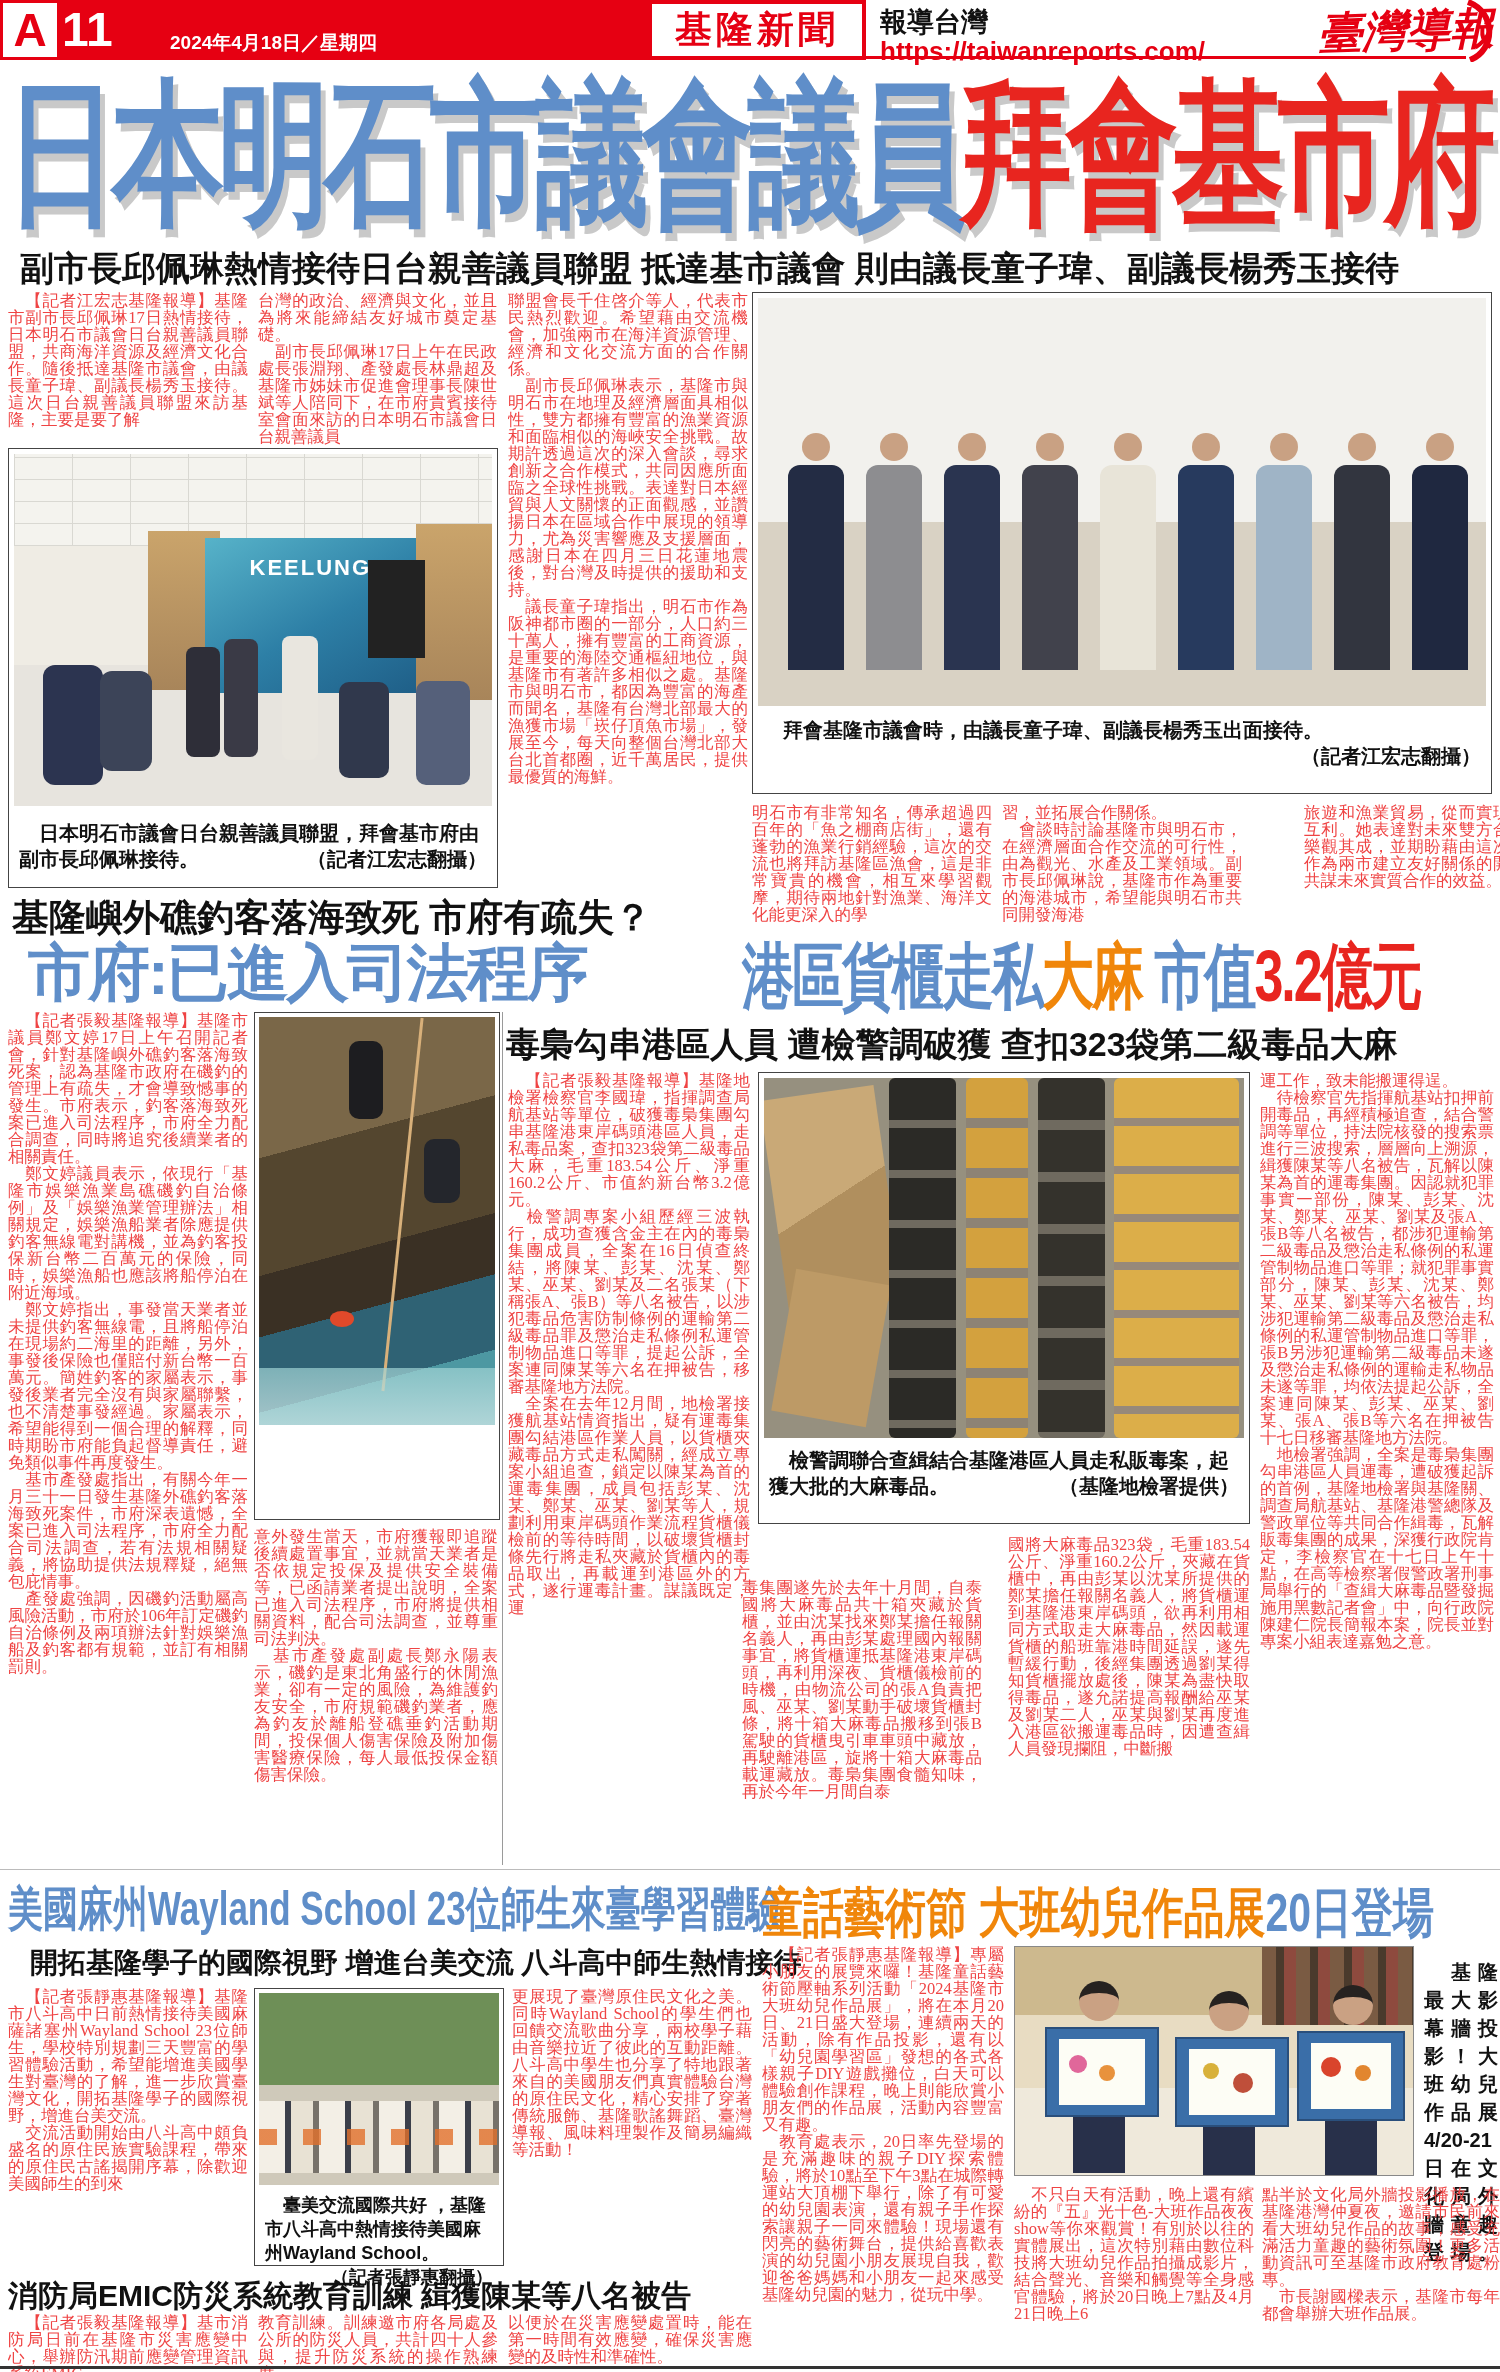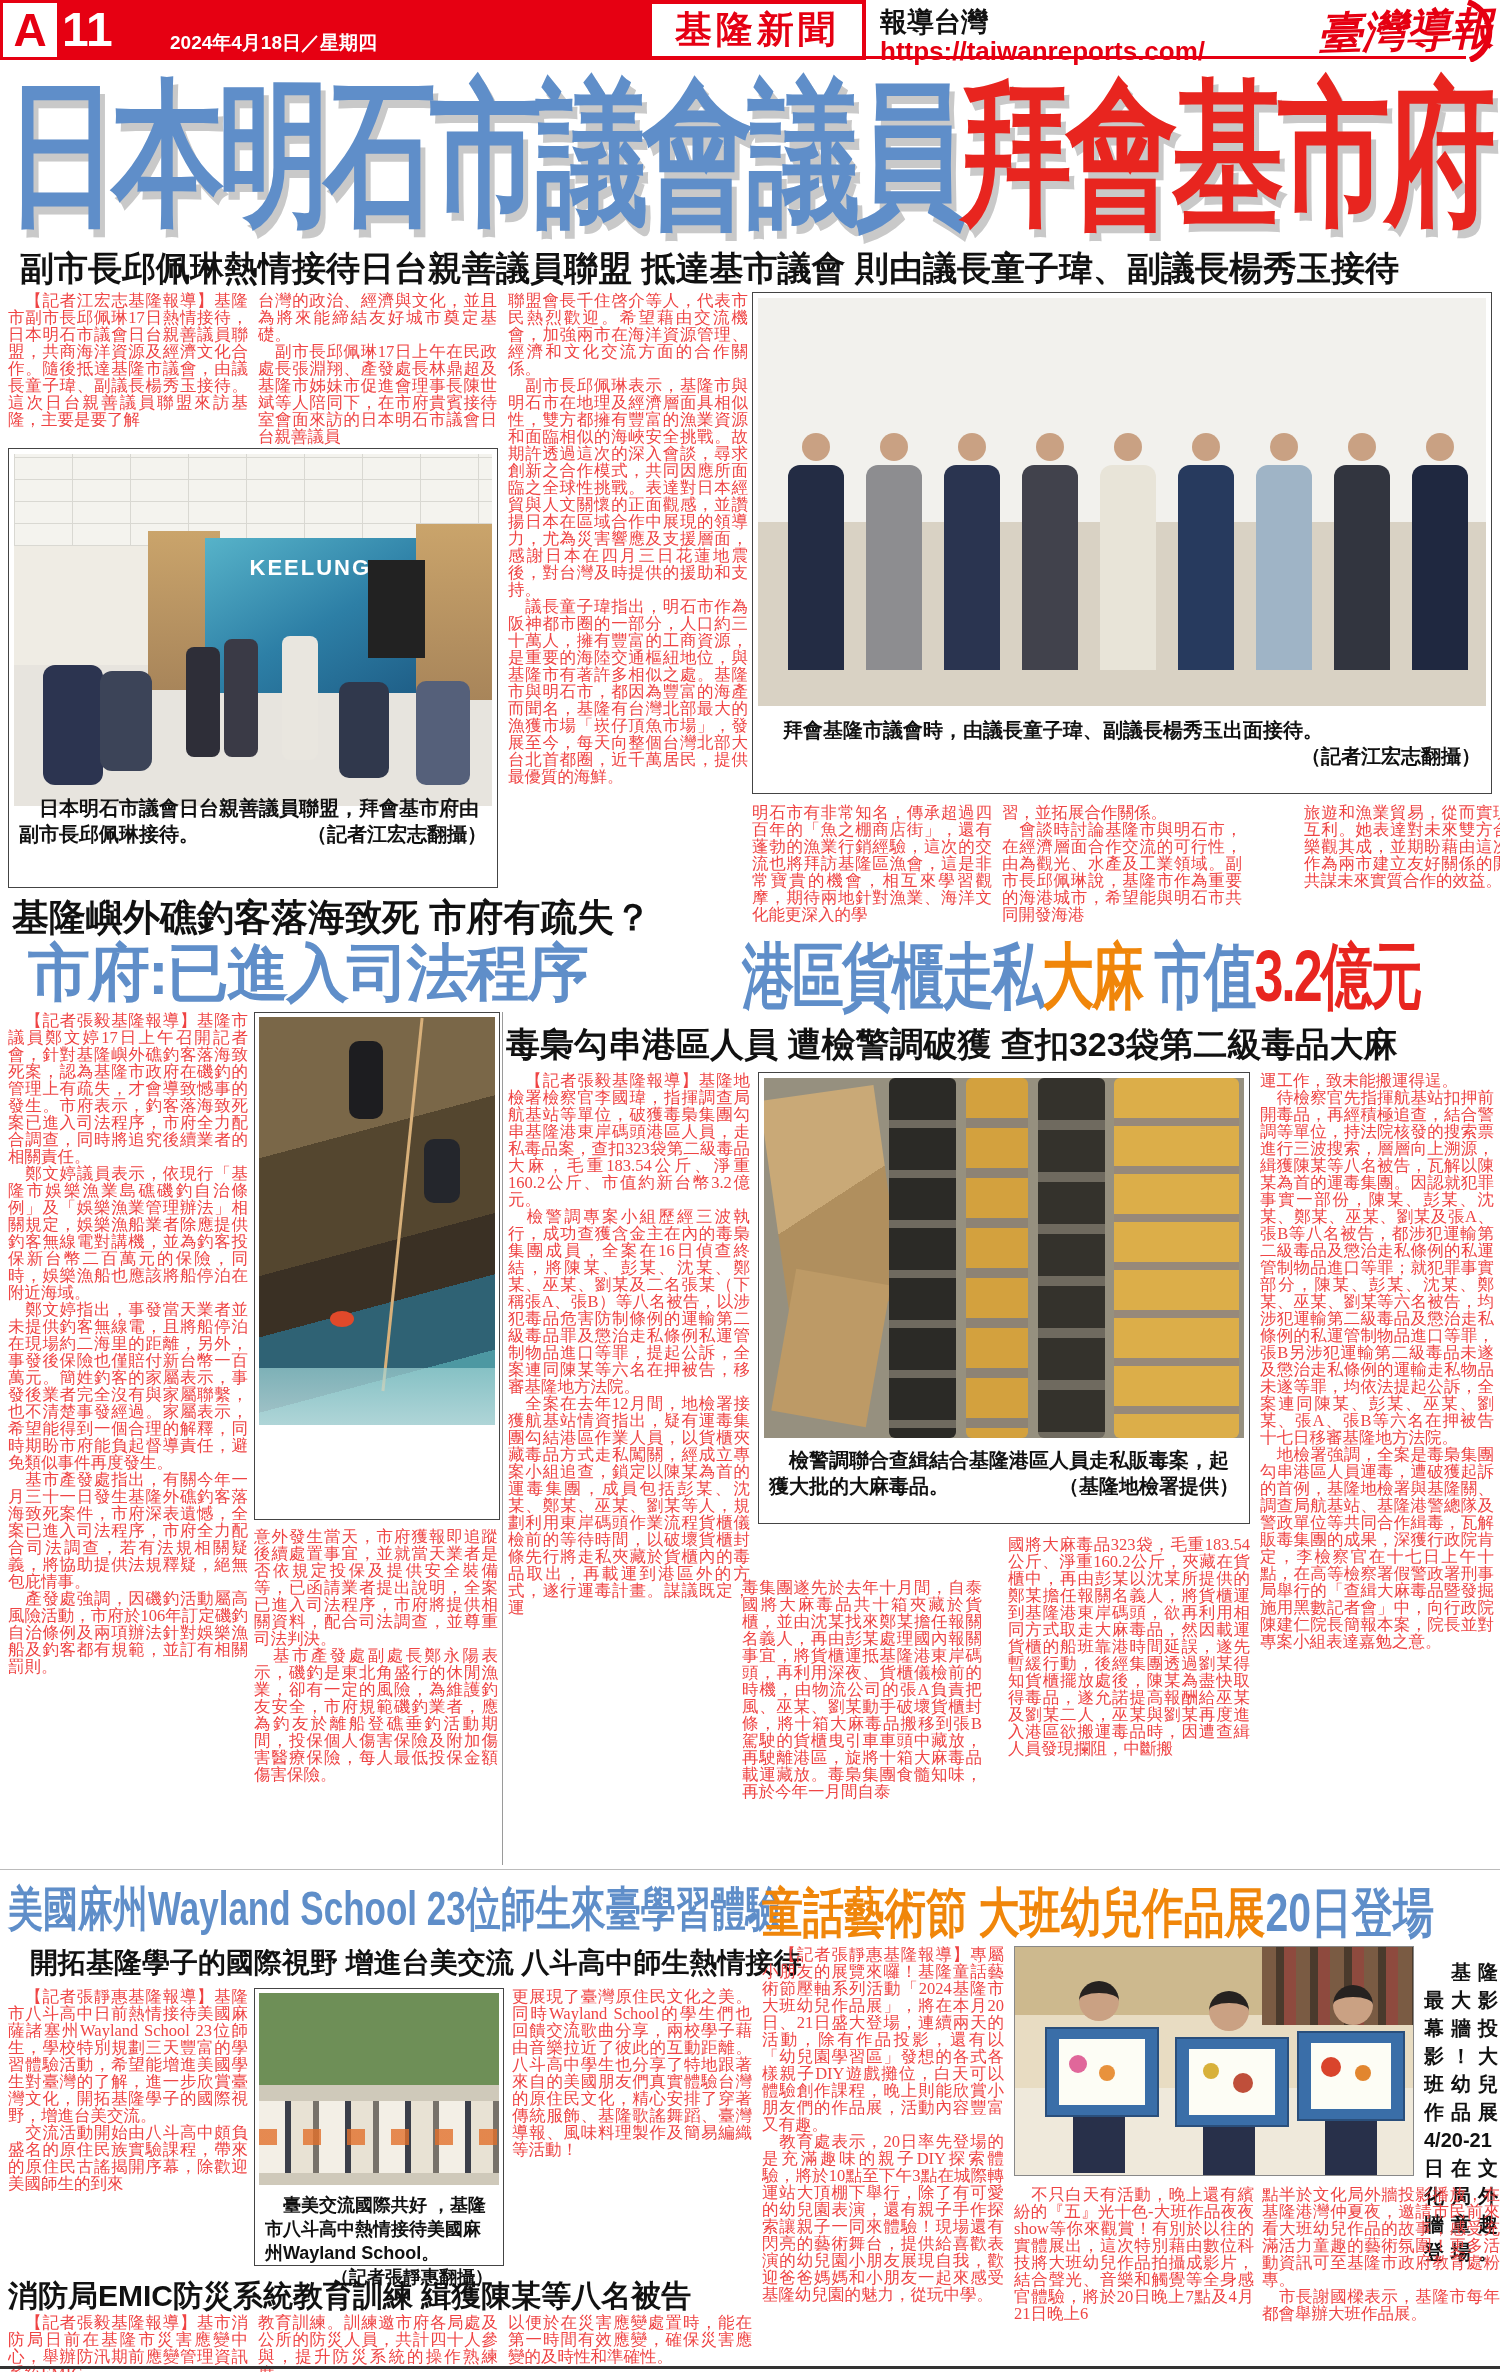--- a/index.html
+++ b/index.html
@@ -104,21 +104,21 @@
       </div>
       <div class="abs" style="left:74%;top:30%;width:12%;height:28%;background:#222;"></div>
       <div class="abs" style="left:6%;bottom:6%;width:60px;height:120px;background:#2c3450;border-radius:12px;"></div>
       <div class="abs" style="left:18%;bottom:10%;width:52px;height:100px;background:#3c4458;border-radius:12px;"></div>
       <div class="abs" style="left:36%;bottom:14%;width:34px;height:110px;background:#2e2e38;border-radius:8px;"></div>
       <div class="abs" style="left:44%;bottom:14%;width:34px;height:118px;background:#3a3a46;border-radius:8px;"></div>
       <div class="abs" style="left:56%;bottom:13%;width:36px;height:124px;background:#e9e6df;border-radius:8px;"></div>
       <div class="abs" style="left:68%;bottom:8%;width:50px;height:96px;background:#30384c;border-radius:10px;"></div>
       <div class="abs" style="left:84%;bottom:6%;width:54px;height:104px;background:#55607a;border-radius:10px;"></div>
     </div>
-    <div class="cap" style="position:absolute;left:0;top:340px;width:100%;box-sizing:border-box;font-family:Liberation Serif, serif;">
+    <div class="cap" style="position:absolute;left:0;top:365px;width:100%;box-sizing:border-box;font-family:Liberation Serif, serif;">
       <span>　日本明石市議會日台親善議員聯盟，拜會基市府由副市長邱佩琳接待。</span>
       <span class="credit">（記者江宏志翻攝）</span>
     </div>
   </div>
 
   <div class="abs photobox" style="left:752px;top:292px;width:740px;height:502px;">
     <div class="photo" style="left:5px;top:5px;width:728px;height:408px;background:linear-gradient(#f2f1ed 0 55%,#d9d2c4 55% 100%);">
       <div class="pp" style="left:30px;background:#232c44;">
           <i></i>
         </div>

